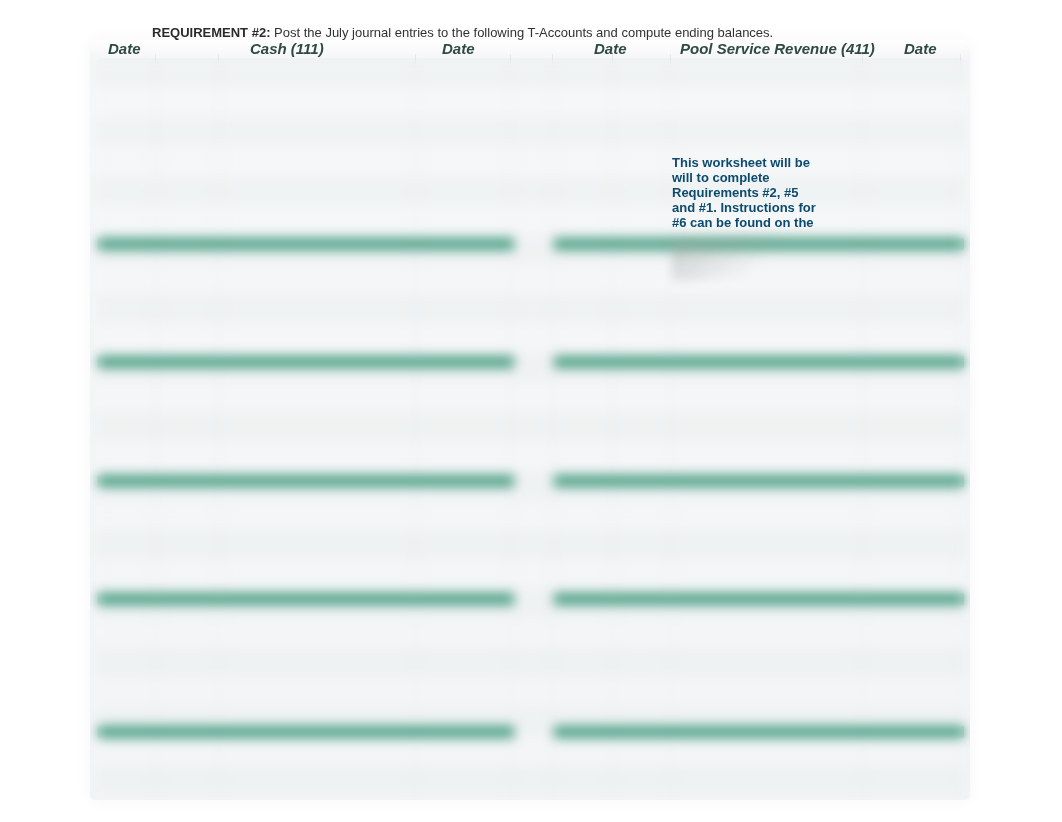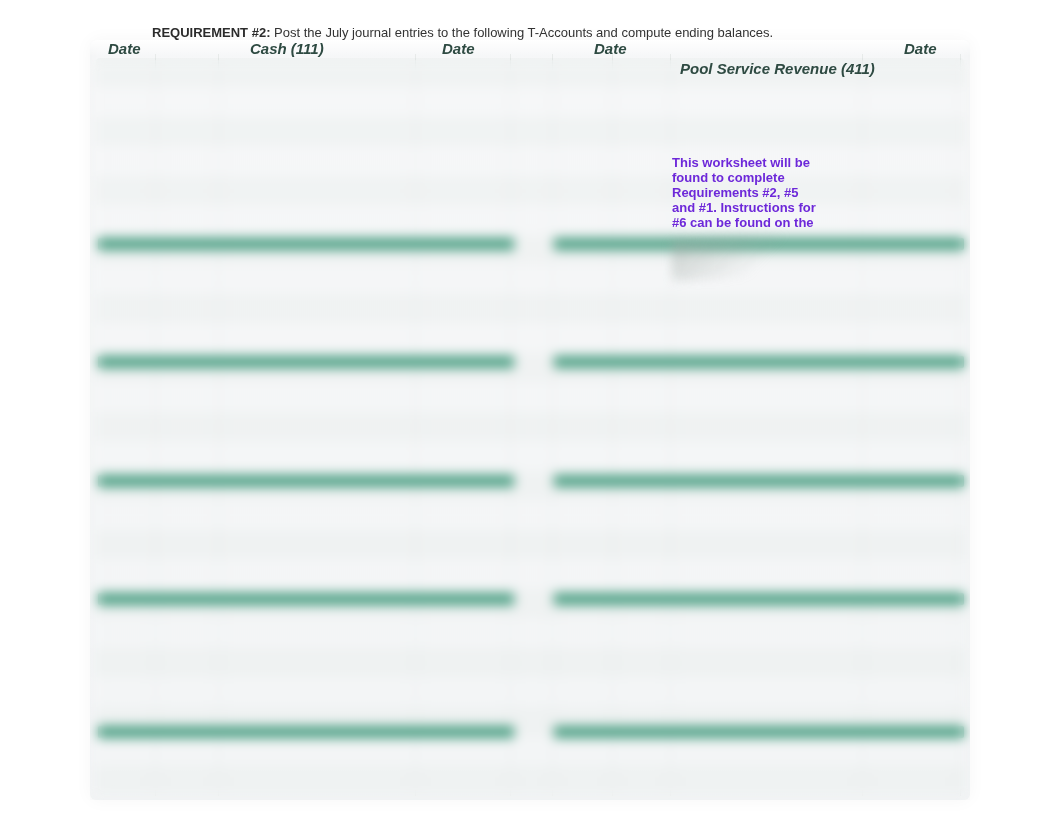--- a/index.html
+++ b/index.html
@@ -62,21 +62,21 @@
     font-weight: bold;
     font-style: italic;
     font-size: 15px;
     color: #2e4a42;
     z-index: 10;
   }
   .col-header.date-l   { left: 108px; }
   .col-header.acct-l   { left: 250px; }
   .col-header.date-lr  { left: 442px; }
   .col-header.date-r   { left: 594px; }
-  .col-header.acct-r   { left: 680px; margin-top: 20px; }
+  .col-header.acct-r   { left: 680px; }
   .col-header.date-rr  { left: 904px; }
 
   
   .grid {
     position: absolute;
     inset: 0;
   }
   .vline {
     position: absolute;
     top: 14px;
@@ -135,21 +135,21 @@
     position: absolute;
     top: 156px;
     left: 672px;
     width: 190px;
     z-index: 20;
   }
   .note-text {
     font-size: 13px;
     line-height: 1.15;
     font-weight: bold;
-    color: #6d28d9;
+    color: #0c4a6e;
   }
   .note-tail {
     margin-top: 6px;
     height: 40px;
     width: 130px;
     filter: blur(5px);
     background:
       linear-gradient(135deg, rgba(160,170,165,.45), rgba(255,255,255,0) 70%);
     border-radius: 0 0 40px 8px;
     transform: skewY(-4deg);
@@ -204,21 +204,21 @@
   <div class="col-header date-lr">Date</div>
   <div class="col-header date-r">Date</div>
   <div class="col-header acct-r">Pool Service Revenue (411)</div>
   <div class="col-header date-rr">Date</div>
 
   <div class="blur-overlay"></div>
 
   <div class="note-wrap">
     <div class="note-text">
       <span>This worksheet will be</span><br>
-      <span>found to complete</span><br>
+      <span>will to complete</span><br>
       <span>Requirements #2, #5</span><br>
       <span>and #1. Instructions for</span><br>
       <span>#6 can be found on the</span>
     </div>
     <div class="note-tail"></div>
   </div>
 
 </div>
 
 </body></html>

